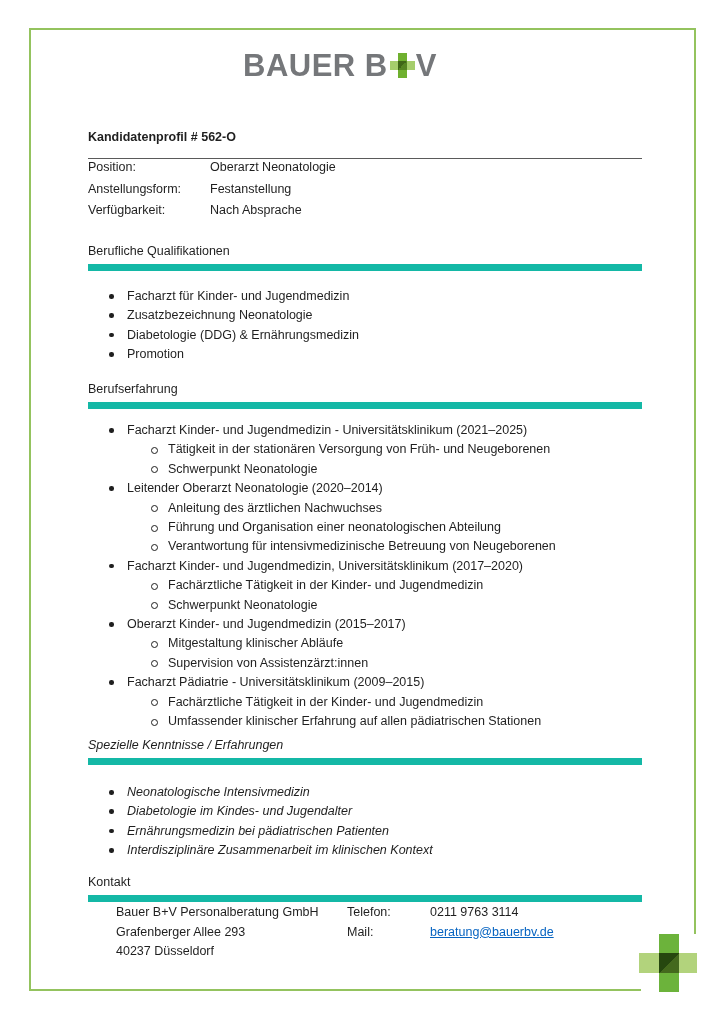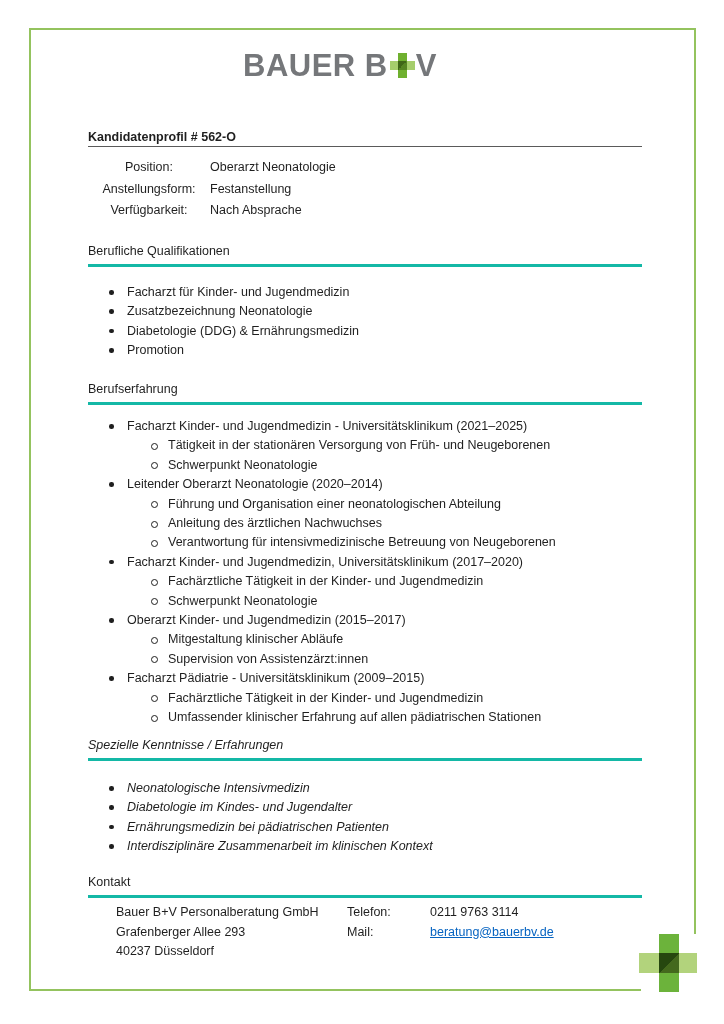--- a/index.html
+++ b/index.html
@@ -31,28 +31,28 @@
   .logo-plus { position: relative; display: inline-block; width: 25px; height: 25px;
                vertical-align: -2px; margin: 0 1px 0 2px; }
   .logo-plus .ph { position: absolute; left: 0; top: 8px; width: 25px; height: 9px; background: #a6ce6c; }
   .logo-plus .pv { position: absolute; left: 8px; top: 0; width: 9px; height: 25px; background: #6fb02f; }
   .logo-plus .po { position: absolute; left: 8px; top: 8px; width: 9px; height: 9px;
                    background: linear-gradient(135deg, #3f6617 0 50%, #558522 50% 100%); }
 
   
   .block { position: absolute; left: 88px; width: 554px; font-size: 12.5px; }
 
-  .doc-title { top: 129px; font-weight: 700; line-height: 17px; padding-bottom: 0;
+  .doc-title { top: 129px; font-weight: 700; line-height: 17px; padding-bottom: 12px;
                border-bottom: 1px solid #5a5a5a; }
 
   .meta { top: 157px; }
   .meta-row { display: flex; line-height: 21.5px; }
-  .meta-label { width: 122px; flex: 0 0 122px; text-align: center; }
+  .meta-label { width: 122px; flex: 0 0 122px; }
 
-  .sec-head { line-height: 16px; padding-bottom: 5px; border-bottom: 3px solid #14b8a6; }
+  .sec-head { line-height: 16px; padding-bottom: 5px; border-bottom: 7px solid #14b8a6; }
 
   ul.list { list-style: none; margin: 0; padding: 0; }
   li.l1 { position: relative; padding-left: 39px; line-height: 19.4px; }
   li.l2 { position: relative; padding-left: 80px; line-height: 19.4px; }
   .b1 { position: absolute; left: 21px; top: 7px; width: 4.5px; height: 4.5px;
         border-radius: 50%; background: #1f1f1f; }
   .b2 { position: absolute; left: 63px; top: 6.5px; width: 5px; height: 5px;
         border-radius: 50%; border: 1px solid #1f1f1f; background: transparent; }
 
   .sec-qual  { top: 243px; }
@@ -112,22 +112,22 @@
   </ul>
 </div>
 
 <div class="block sec-exp">
   <div class="sec-head">Berufserfahrung</div>
   <ul class="list">
     <li class="l1"><span class="b1"></span><span>Facharzt Kinder- und Jugendmedizin - Universitätsklinikum (2021–2025)</span></li>
     <li class="l2"><span class="b2"></span><span>Tätigkeit in der stationären Versorgung von Früh- und Neugeborenen</span></li>
     <li class="l2"><span class="b2"></span><span>Schwerpunkt Neonatologie</span></li>
     <li class="l1"><span class="b1"></span><span>Leitender Oberarzt Neonatologie (2020–2014)</span></li>
+    <li class="l2"><span class="b2"></span><span>Anleitung des ärztlichen Nachwuchses</span></li>
     <li class="l2"><span class="b2"></span><span>Führung und Organisation einer neonatologischen Abteilung</span></li>
-    <li class="l2"><span class="b2"></span><span>Anleitung des ärztlichen Nachwuchses</span></li>
     <li class="l2"><span class="b2"></span><span>Verantwortung für intensivmedizinische Betreuung von Neugeborenen</span></li>
     <li class="l1"><span class="b1"></span><span>Facharzt Kinder- und Jugendmedizin, Universitätsklinikum (2017–2020)</span></li>
     <li class="l2"><span class="b2"></span><span>Fachärztliche Tätigkeit in der Kinder- und Jugendmedizin</span></li>
     <li class="l2"><span class="b2"></span><span>Schwerpunkt Neonatologie</span></li>
     <li class="l1"><span class="b1"></span><span>Oberarzt Kinder- und Jugendmedizin (2015–2017)</span></li>
     <li class="l2"><span class="b2"></span><span>Mitgestaltung klinischer Abläufe</span></li>
     <li class="l2"><span class="b2"></span><span>Supervision von Assistenzärzt:innen</span></li>
     <li class="l1"><span class="b1"></span><span>Facharzt Pädiatrie - Universitätsklinikum (2009–2015)</span></li>
     <li class="l2"><span class="b2"></span><span>Fachärztliche Tätigkeit in der Kinder- und Jugendmedizin</span></li>
     <li class="l2"><span class="b2"></span><span>Umfassender klinischer Erfahrung auf allen pädiatrischen Stationen</span></li>

